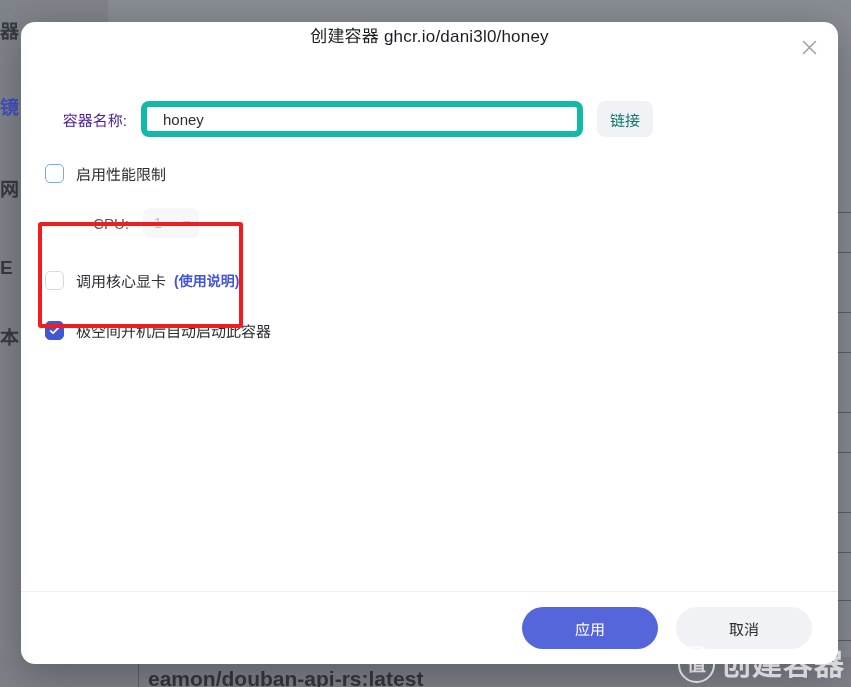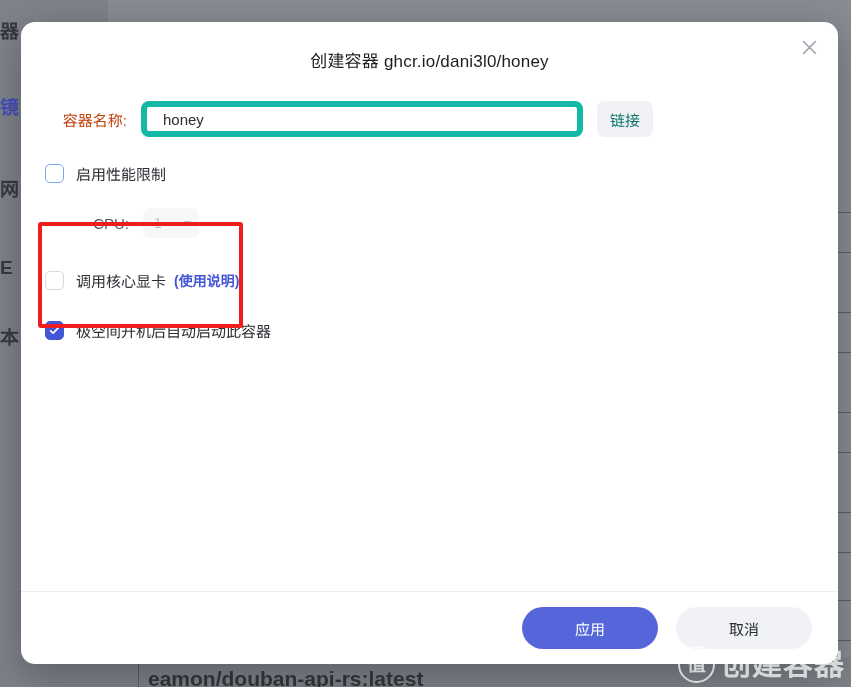--- a/index.html
+++ b/index.html
@@ -108,21 +108,21 @@
     display: flex;
     flex-direction: column;
   }
 
   
   .modal-titlebar {
     position: relative;
     height: 50px;
     flex: 0 0 50px;
     display: flex;
-    align-items: flex-end;
+    align-items: flex-start;
     justify-content: center;
   }
   .modal-title {
     font-size: 17px;
     color: #1b1d21;
     letter-spacing: .2px;
     font-weight: 400;
   }
   .modal-close {
     position: absolute;
@@ -200,21 +200,21 @@
   }
   .row-name      { height: 38px; margin-top: 6px; }
   .row-perf      { height: 26px; margin-top: 22px; }
   .row-cpu       { height: 30px; margin-top: 22px; padding-left: 26px; }
   .row-mem       { height: 36px; margin-top: 16px; }
   .row-gpu       { height: 24px; margin-top: 30px; }
   .row-autostart { height: 24px; margin-top: 26px; }
 
   .field-label {
     font-size: 15px;
-    color: #c2410c;
+    color: #4c1d95;
     text-align: right;
     white-space: nowrap;
     flex: 0 0 auto;
   }
   .label-name { width: 82px; }
   .label-cpu  { width: 82px; color: #55595f; }
   .label-mem  { width: 82px; color: #2b2e33; }
 
   .text-input {
     margin-left: 14px;

